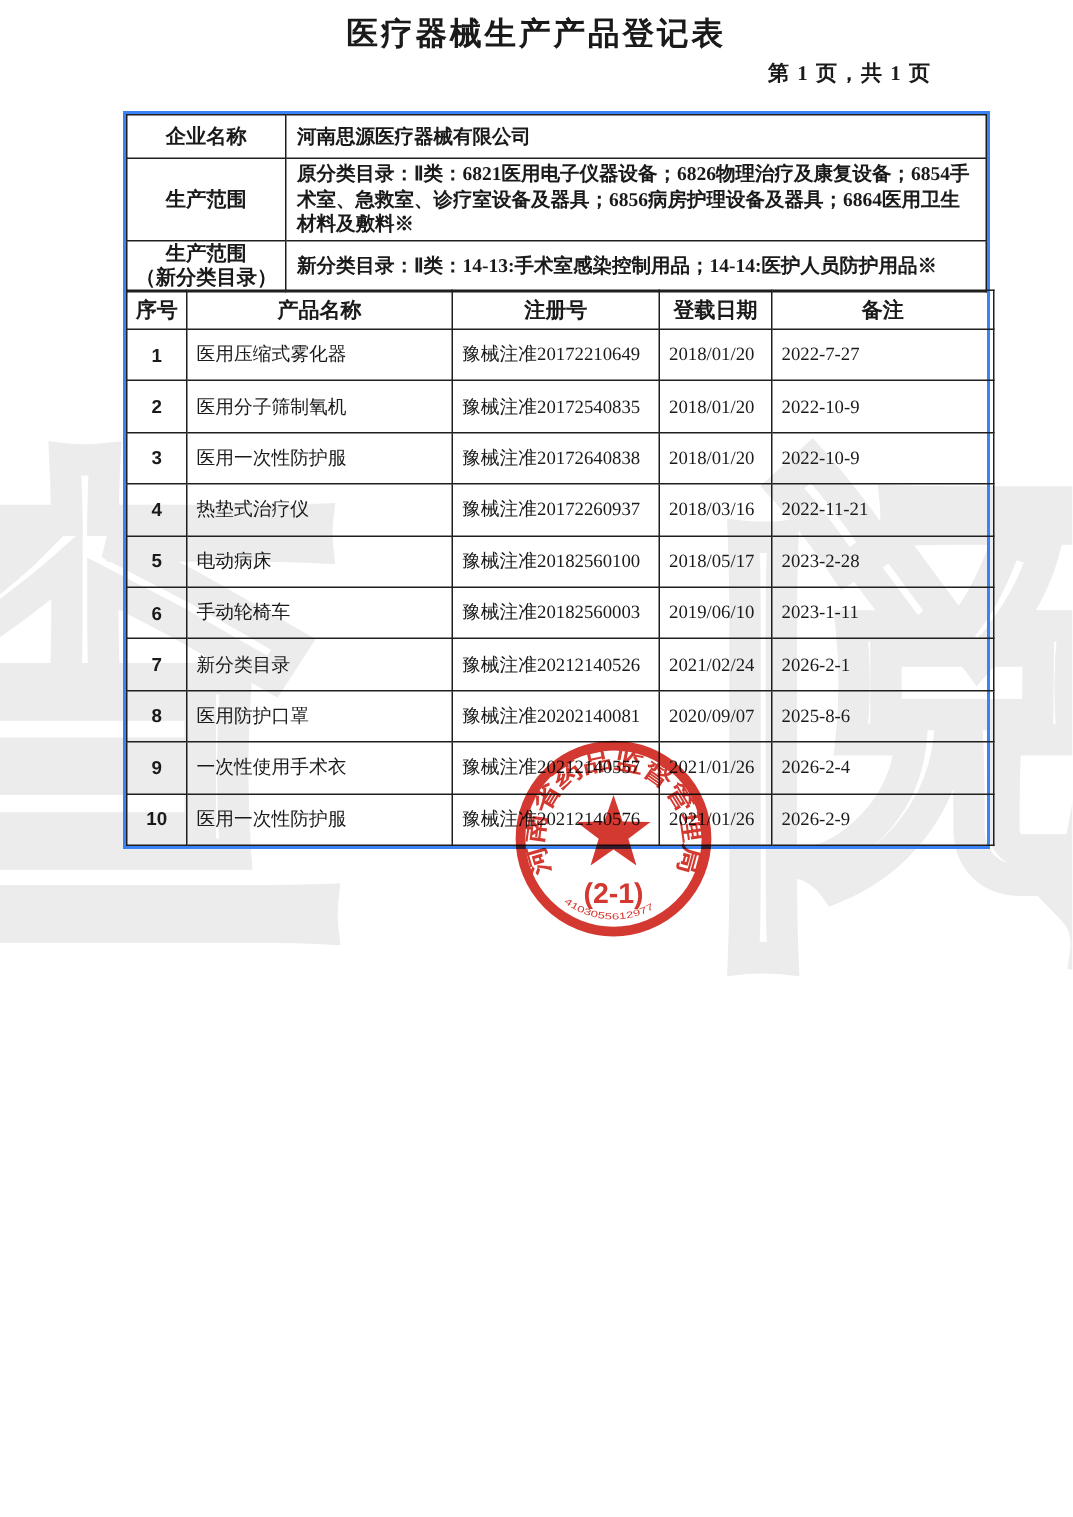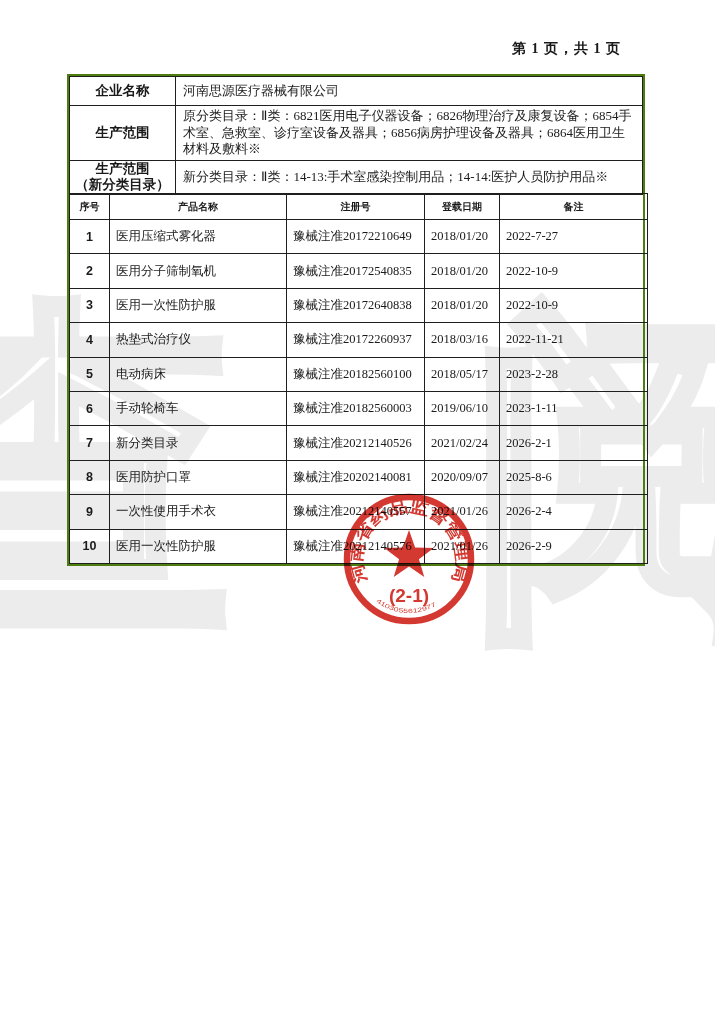--- a/index.html
+++ b/index.html
@@ -20,36 +20,36 @@
   .doc-title {
     position:absolute; top:8px; left:0; width:100%; text-align:center;
     font-size:21px; font-weight:bold; letter-spacing:2px; z-index:1;
   }
   .page-line {
     position:absolute; top:40px; right:94px; font-size:14px; font-weight:bold;
     letter-spacing:1px; z-index:1;
   }
   
   .doc-table {
-    position:absolute; left:67px; top:74px; width:578px; z-index:1;
-    border:2px solid #4d7c0f; background:transparent;
+    position:absolute; left:82px; top:74px; width:578px; z-index:1;
+    border:2px solid #3b82f6; background:transparent;
   }
   table { border-collapse:collapse; width:100%; table-layout:fixed; }
   td, th { border:1.5px solid #1f1f1f; vertical-align:middle; }
   .info td.lbl {
     text-align:center; font-weight:bold; font-size:13.5px;
     font-family:"Liberation Sans", sans-serif; line-height:1.15;
   }
   .info td.val {
-    font-size:13px; padding:2px 7px; line-height:16.5px;
+    font-size:13px; padding:2px 7px; line-height:16.5px;font-weight:bold;
   }
   .r1 { height:29px; } .r2 { height:29px; } .r3 { height:32px; }
   .r4 { height:49px; } .r5 { height:34px; }
   .products th {
-    font-size:10px; font-weight:bold; text-align:center; height:26px;
+    font-size:14px; font-weight:bold; text-align:center; height:26px;
     font-family:"Liberation Sans", sans-serif;
     margin-left:20px;
   }
   .products tbody tr { height:34.4px; }
   .products td { font-size:12.5px; padding:1px 6px; }
   .products td.c-seq { text-align:center; font-weight:bold; font-family:"Liberation Sans", sans-serif; }
   
   .footer-cell {
     position:relative; height:138px; border-top:1.5px solid #1f1f1f;
   }
@@ -67,20 +67,21 @@
   }
 </style>
 </head>
 <body>
 
 <div class="page">
 
   <div class="watermark wm-left">查</div>
   <div class="watermark wm-right">阅</div>
 
+  <div class="doc-title">医疗器械生产产品登记表</div>
   <div class="page-line">第  1  页，共 1 页</div>
 
   <div class="doc-table">
 
     <table class="info">
       <colgroup>
           <col style="width:106px">
           <col>
         </colgroup>
       <tbody>

